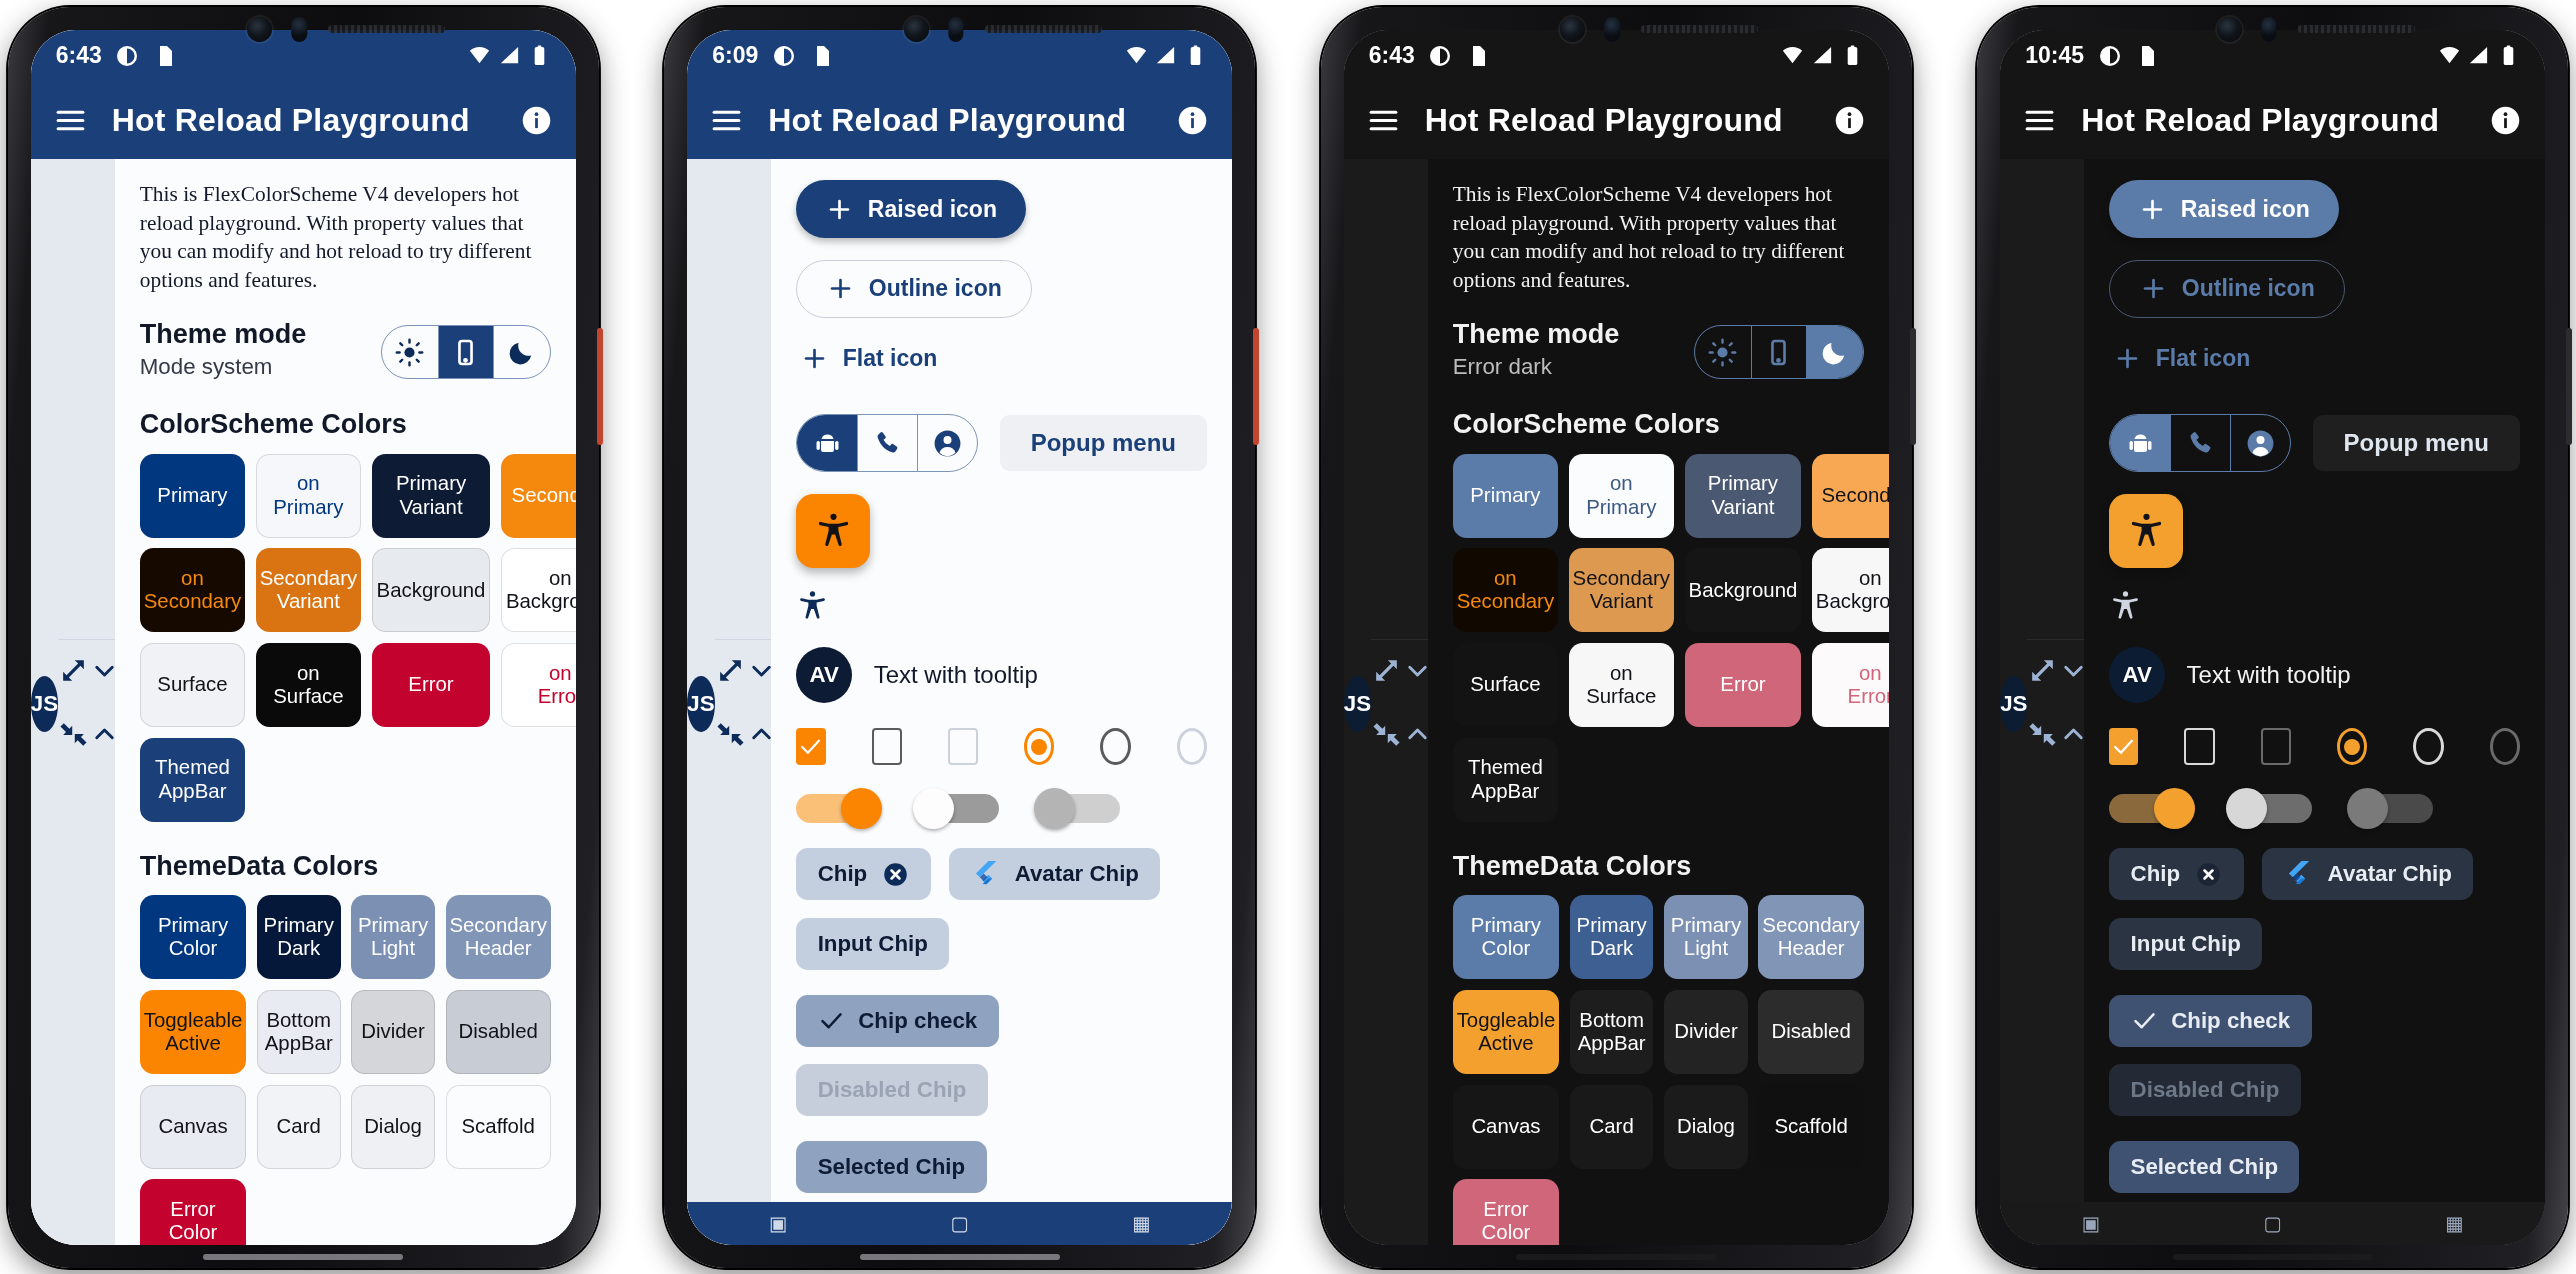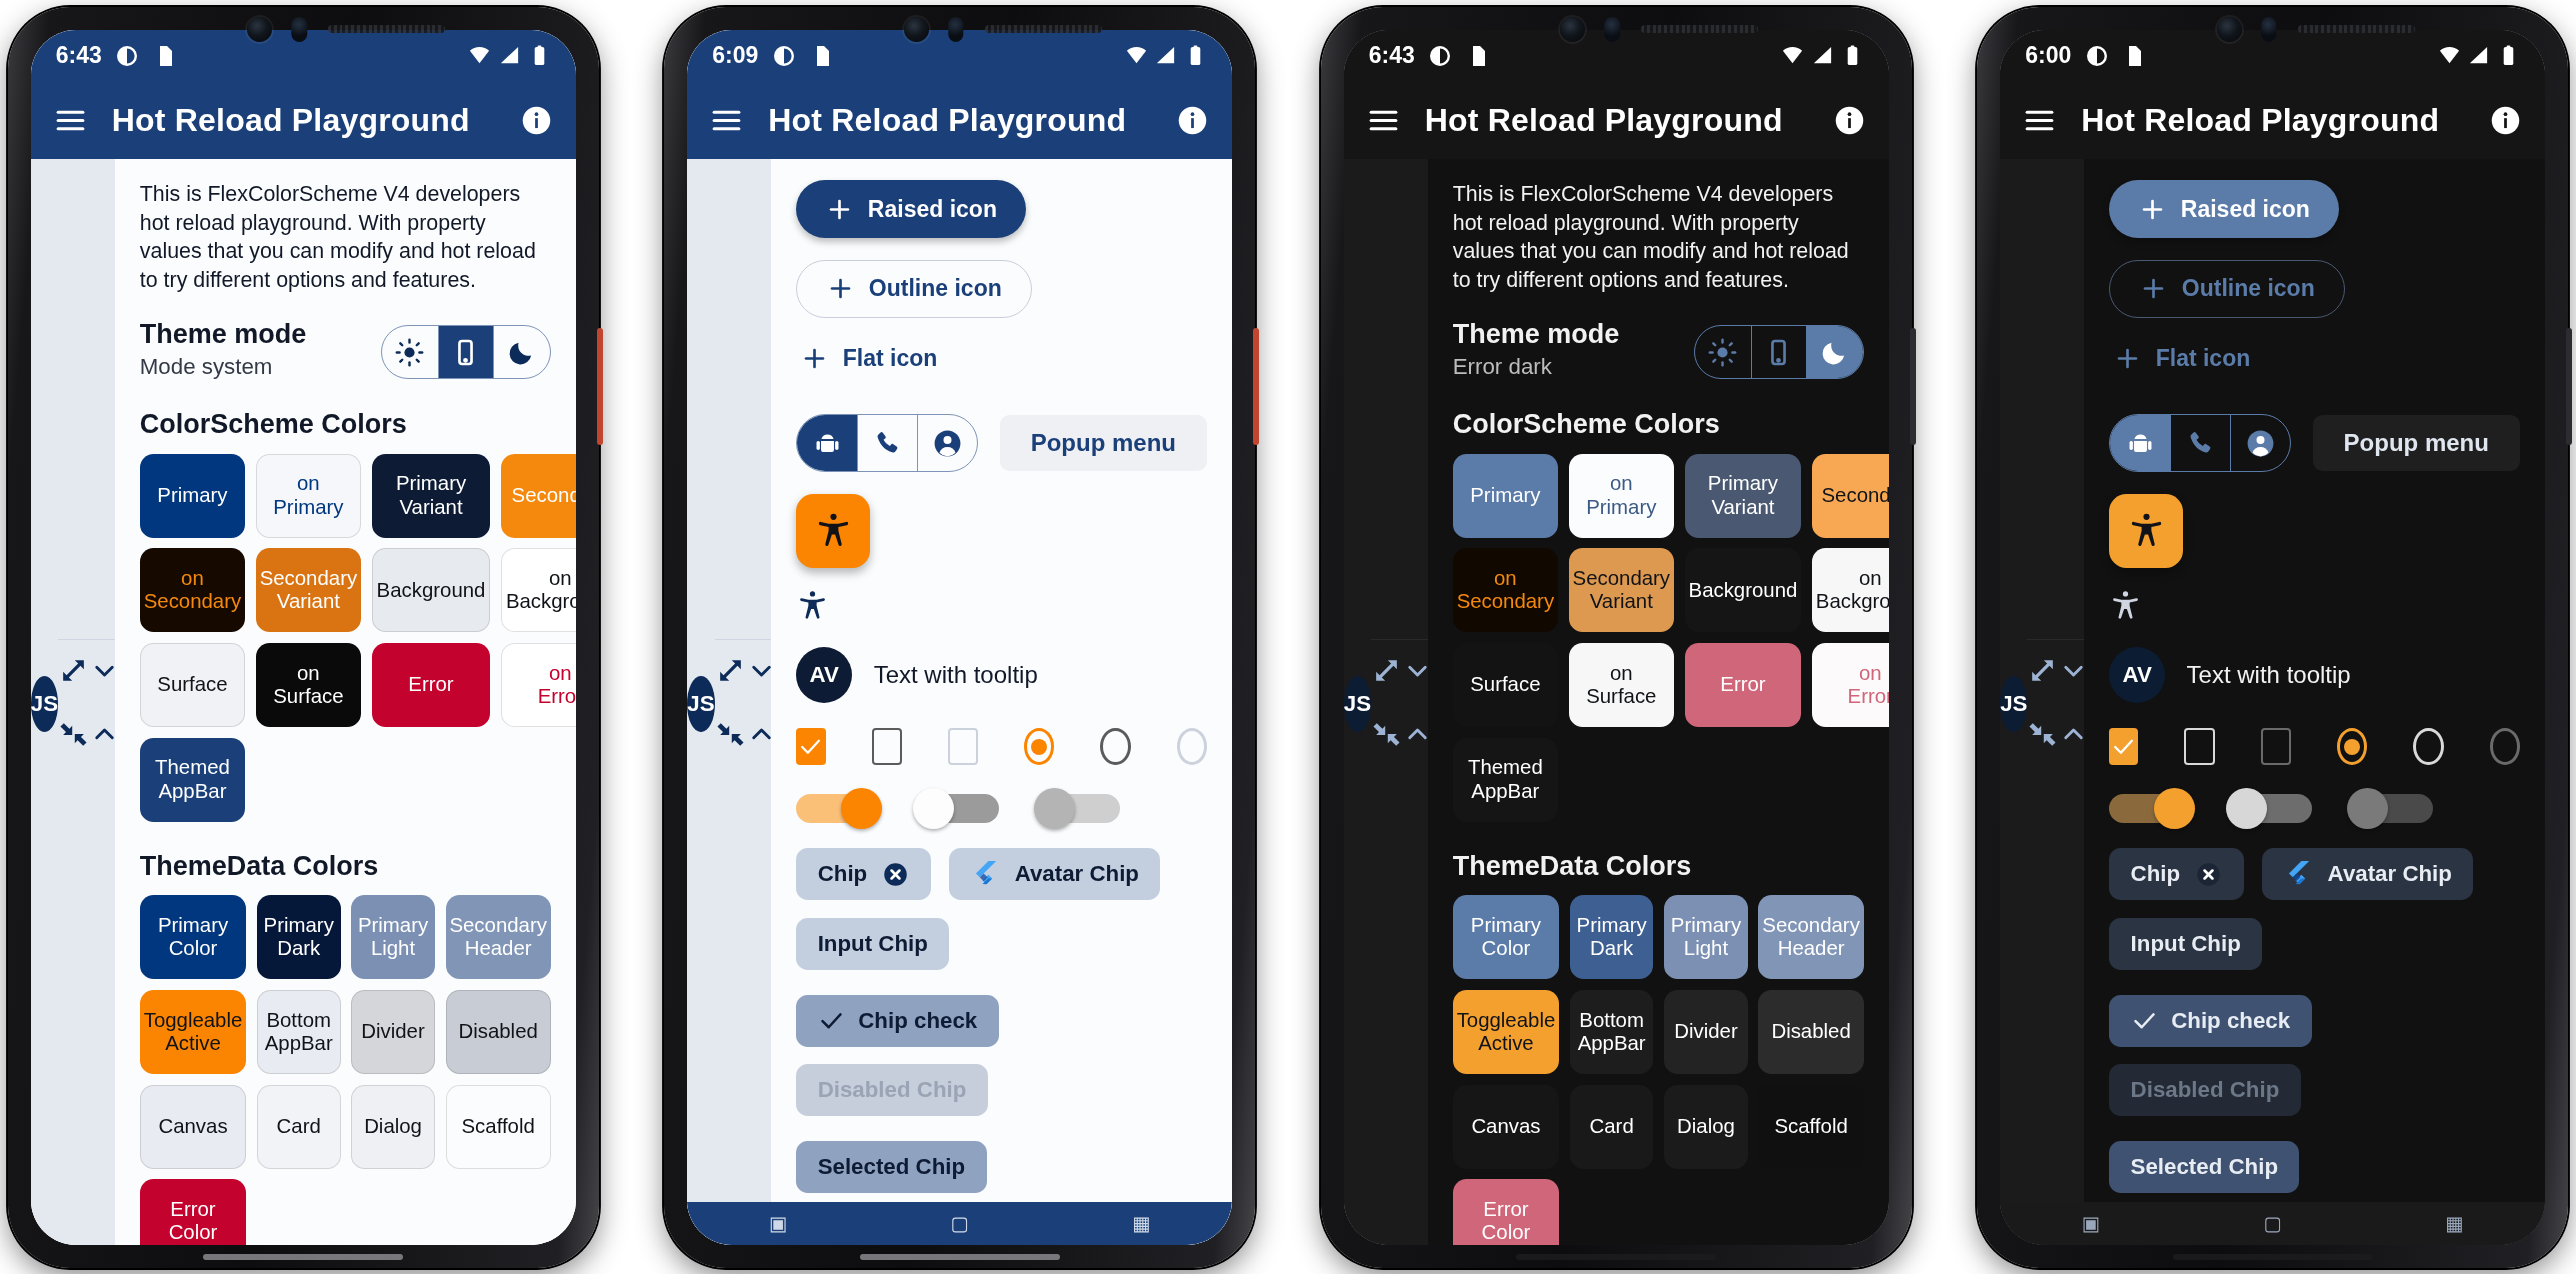--- a/index.html
+++ b/index.html
@@ -46,21 +46,21 @@
   .sb-right{ display:flex; align-items:center; gap:6.8px; }
   .appbar{ height:78px; display:flex; align-items:center; padding:0 23px; gap:25px; }
   .appbar .title{ font-size:32px; font-weight:700; letter-spacing:0.2px; flex:1;}
   .body{ flex:1; display:flex; min-height:0; }
   .rail{ width:84px; flex:0 0 84px; display:flex; flex-direction:row; align-items:center; }
   .rail .avatar{ width:56px;height:56px;border-radius:50%; display:flex;align-items:center;justify-content:center;
                  font-size:22.3px;font-weight:700; margin:25px 0 21.4px;}
   .rail .seg{ width:100%; display:flex;flex-direction:column;align-items:center; padding:15.5px 0; gap:33px;}
   .content{ flex:1; min-width:0; overflow:hidden; position:relative;}
   .pad{ padding:21.4px 25px 0 25px;}
-  .intro{ font-size:21.4px; line-height:1.33; }
+  .intro{ font-size:21.4px; line-height:1.33;font-family:Liberation Serif, serif; }
   .h-sec{ font-size:27px; font-weight:700; margin:29px 0 3.9px;}
   .sub{ font-size:22.3px; }
 
   .mode-row{ display:flex; align-items:flex-start; justify-content:space-between; }
   .toggle{ display:flex; border:1.9px solid #9fb0cb; border-radius:971px; overflow:hidden; margin-top:5.8px;}
   .toggle .t{ width:56px;height:52px; display:flex;align-items:center;justify-content:center;}
   .toggle .t:nth-child(2){ border-left:1.9px solid #9fb0cb; border-right:1.9px solid #9fb0cb;}
 
   .grid{ display:grid; grid-template-columns:repeat(4, 1fr); gap:10.7px; margin-top:13.6px;}
   .sw{ height:84px; border-radius:13.6px; display:flex;align-items:center;justify-content:center; text-align:center;
@@ -773,21 +773,21 @@
        <div class="speaker"></div>
      </div>
      <div class="sidebtn b1 dark"></div>
      <div class="homebar "></div>
     </div>
     <div class="phone">
       <div class="bezel">
        <div class="screen">
           <div class="app" style="background:#111111;color:#f2f2f2;">
             <div class="statusbar" style="background:#151515;color:#ffffff;">
-              <span>6:00</span>
+              <span>10:45</span>
               <span>
                 <svg width="24" height="24" viewBox="0 0 24 24" fill="#ffffff">
                   <path d="M12 2a10 10 0 100 20 10 10 0 000-20zm0 2.4a7.6 7.6 0 010 15.2z"></path>
                 </svg>
               </span>
               <span>
                 <svg width="24" height="24" viewBox="0 0 24 24" fill="#ffffff">
                   <path d="M7 2h7l5 5v15H7z"></path>
                   <rect x="9" y="3.5" width="1.3" height="4" fill="#1b4079" opacity=".0"></rect>
                 </svg>

